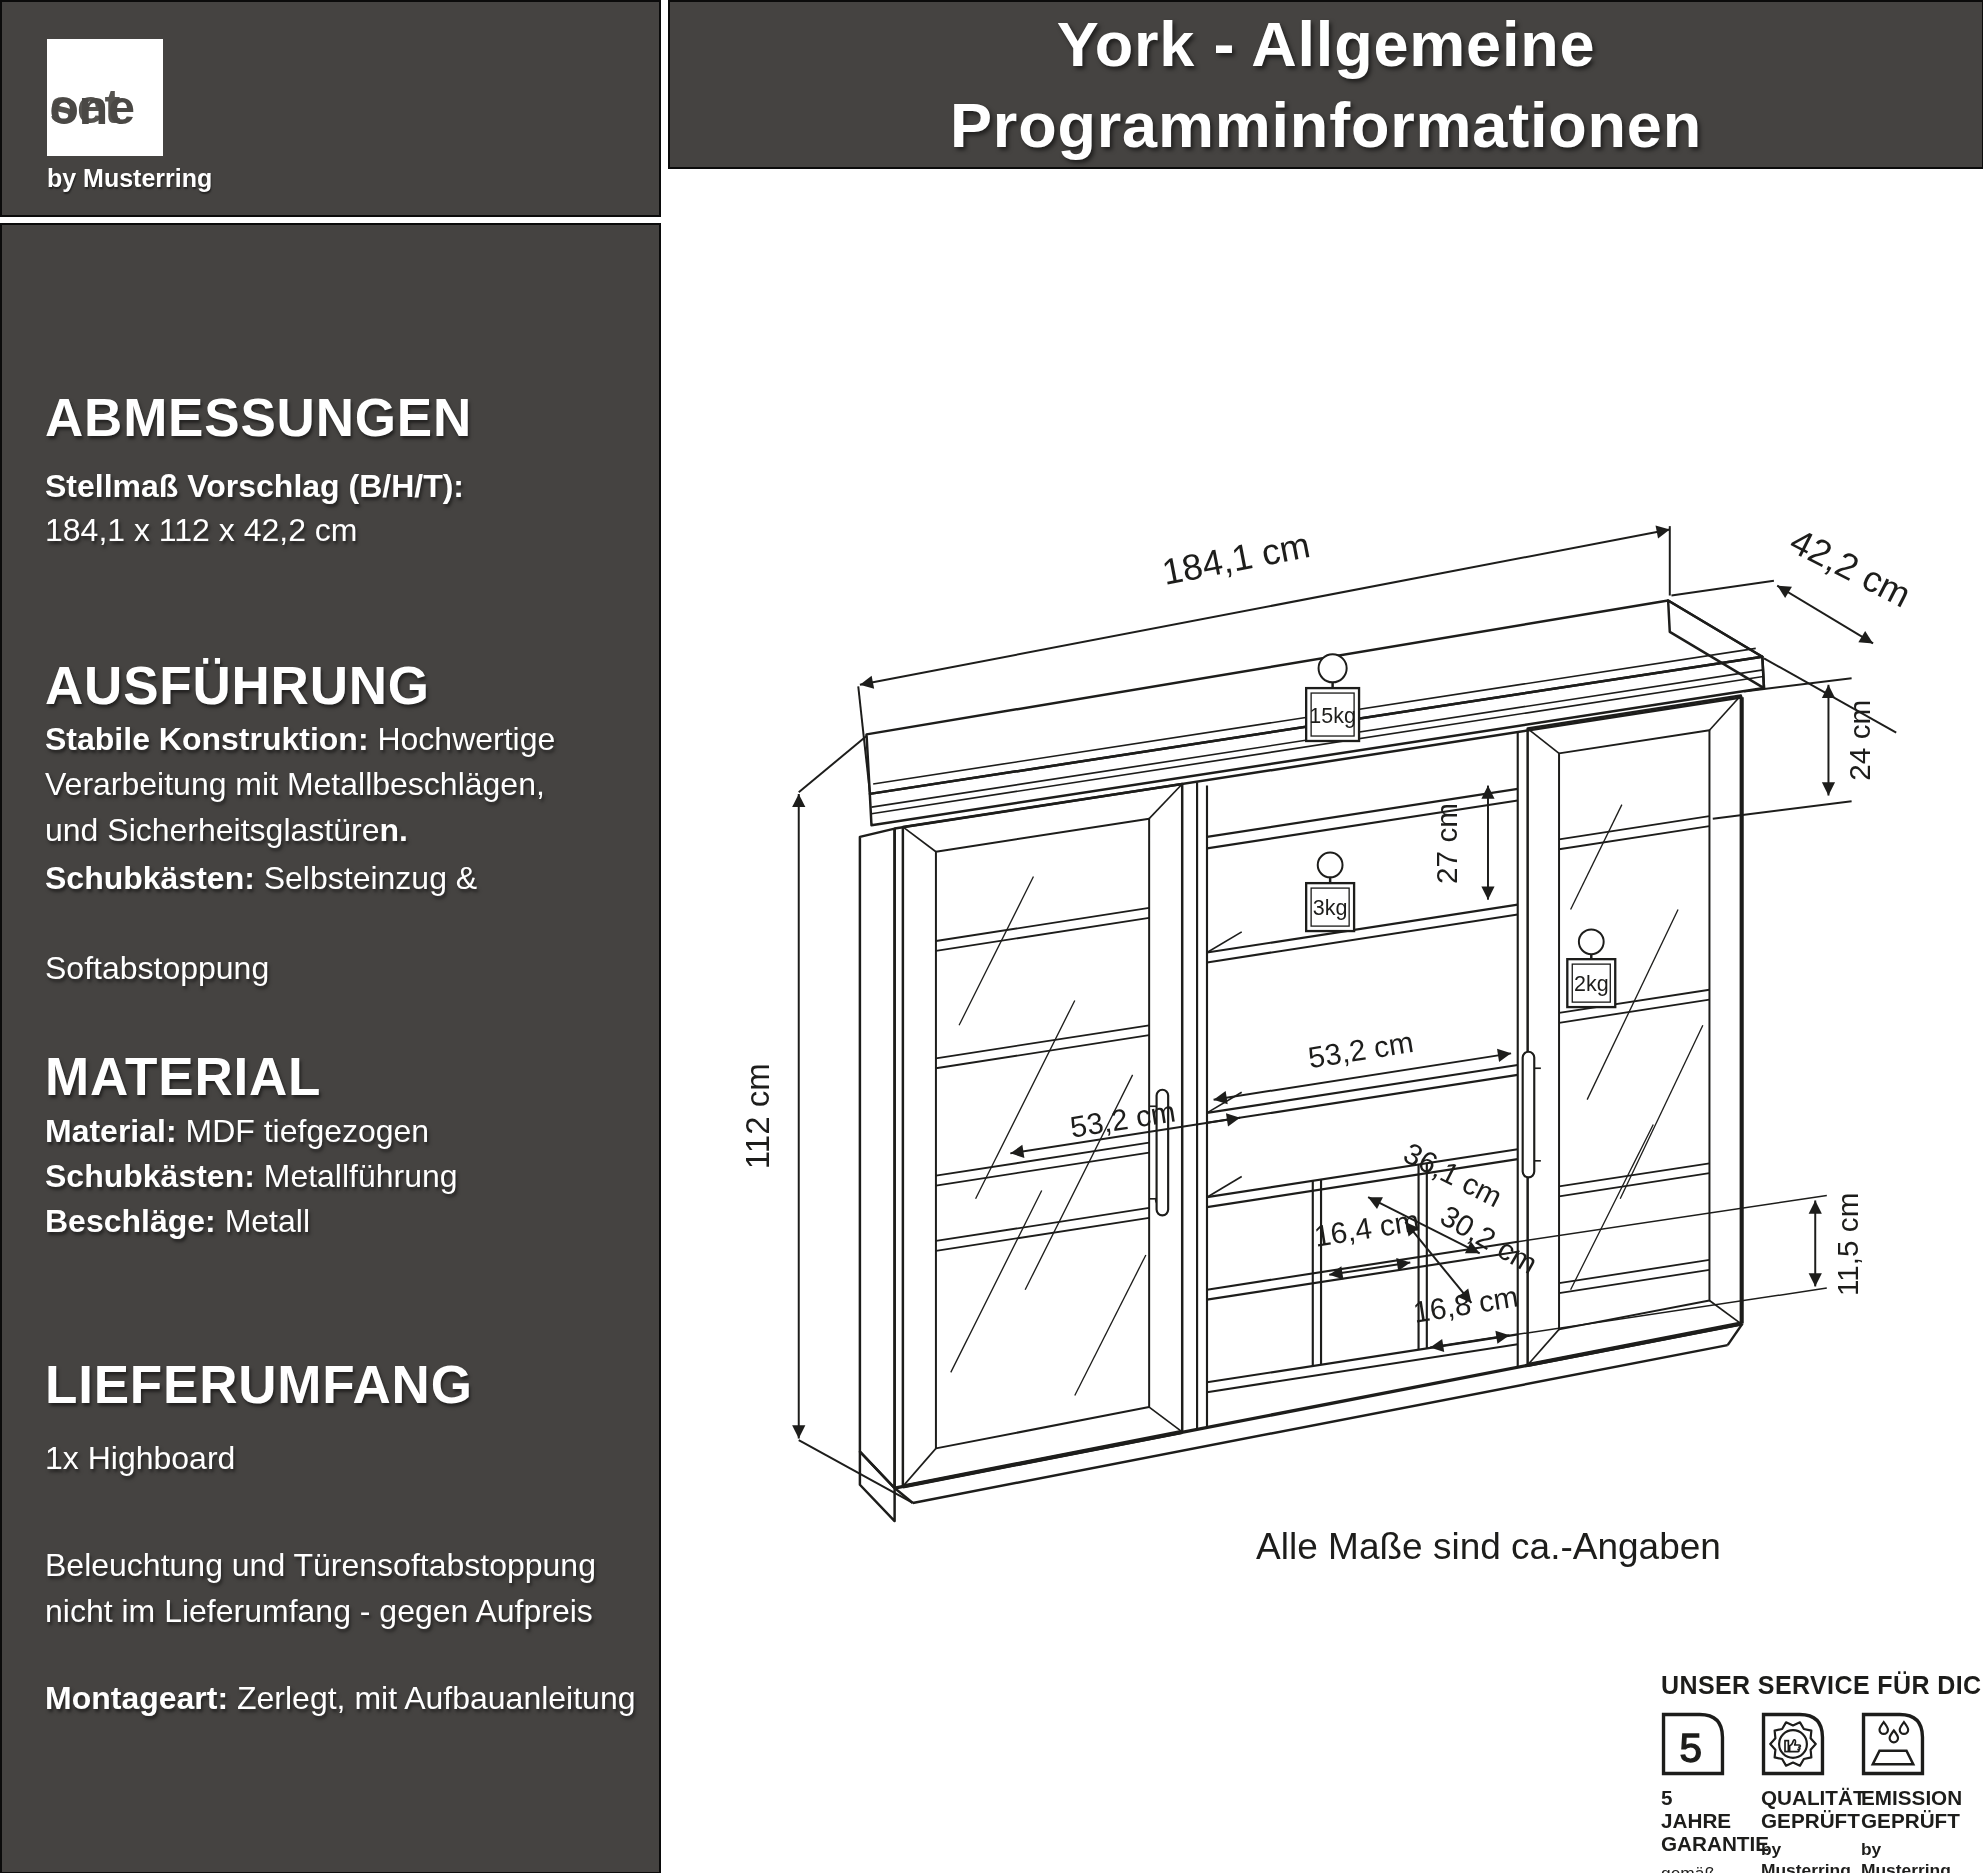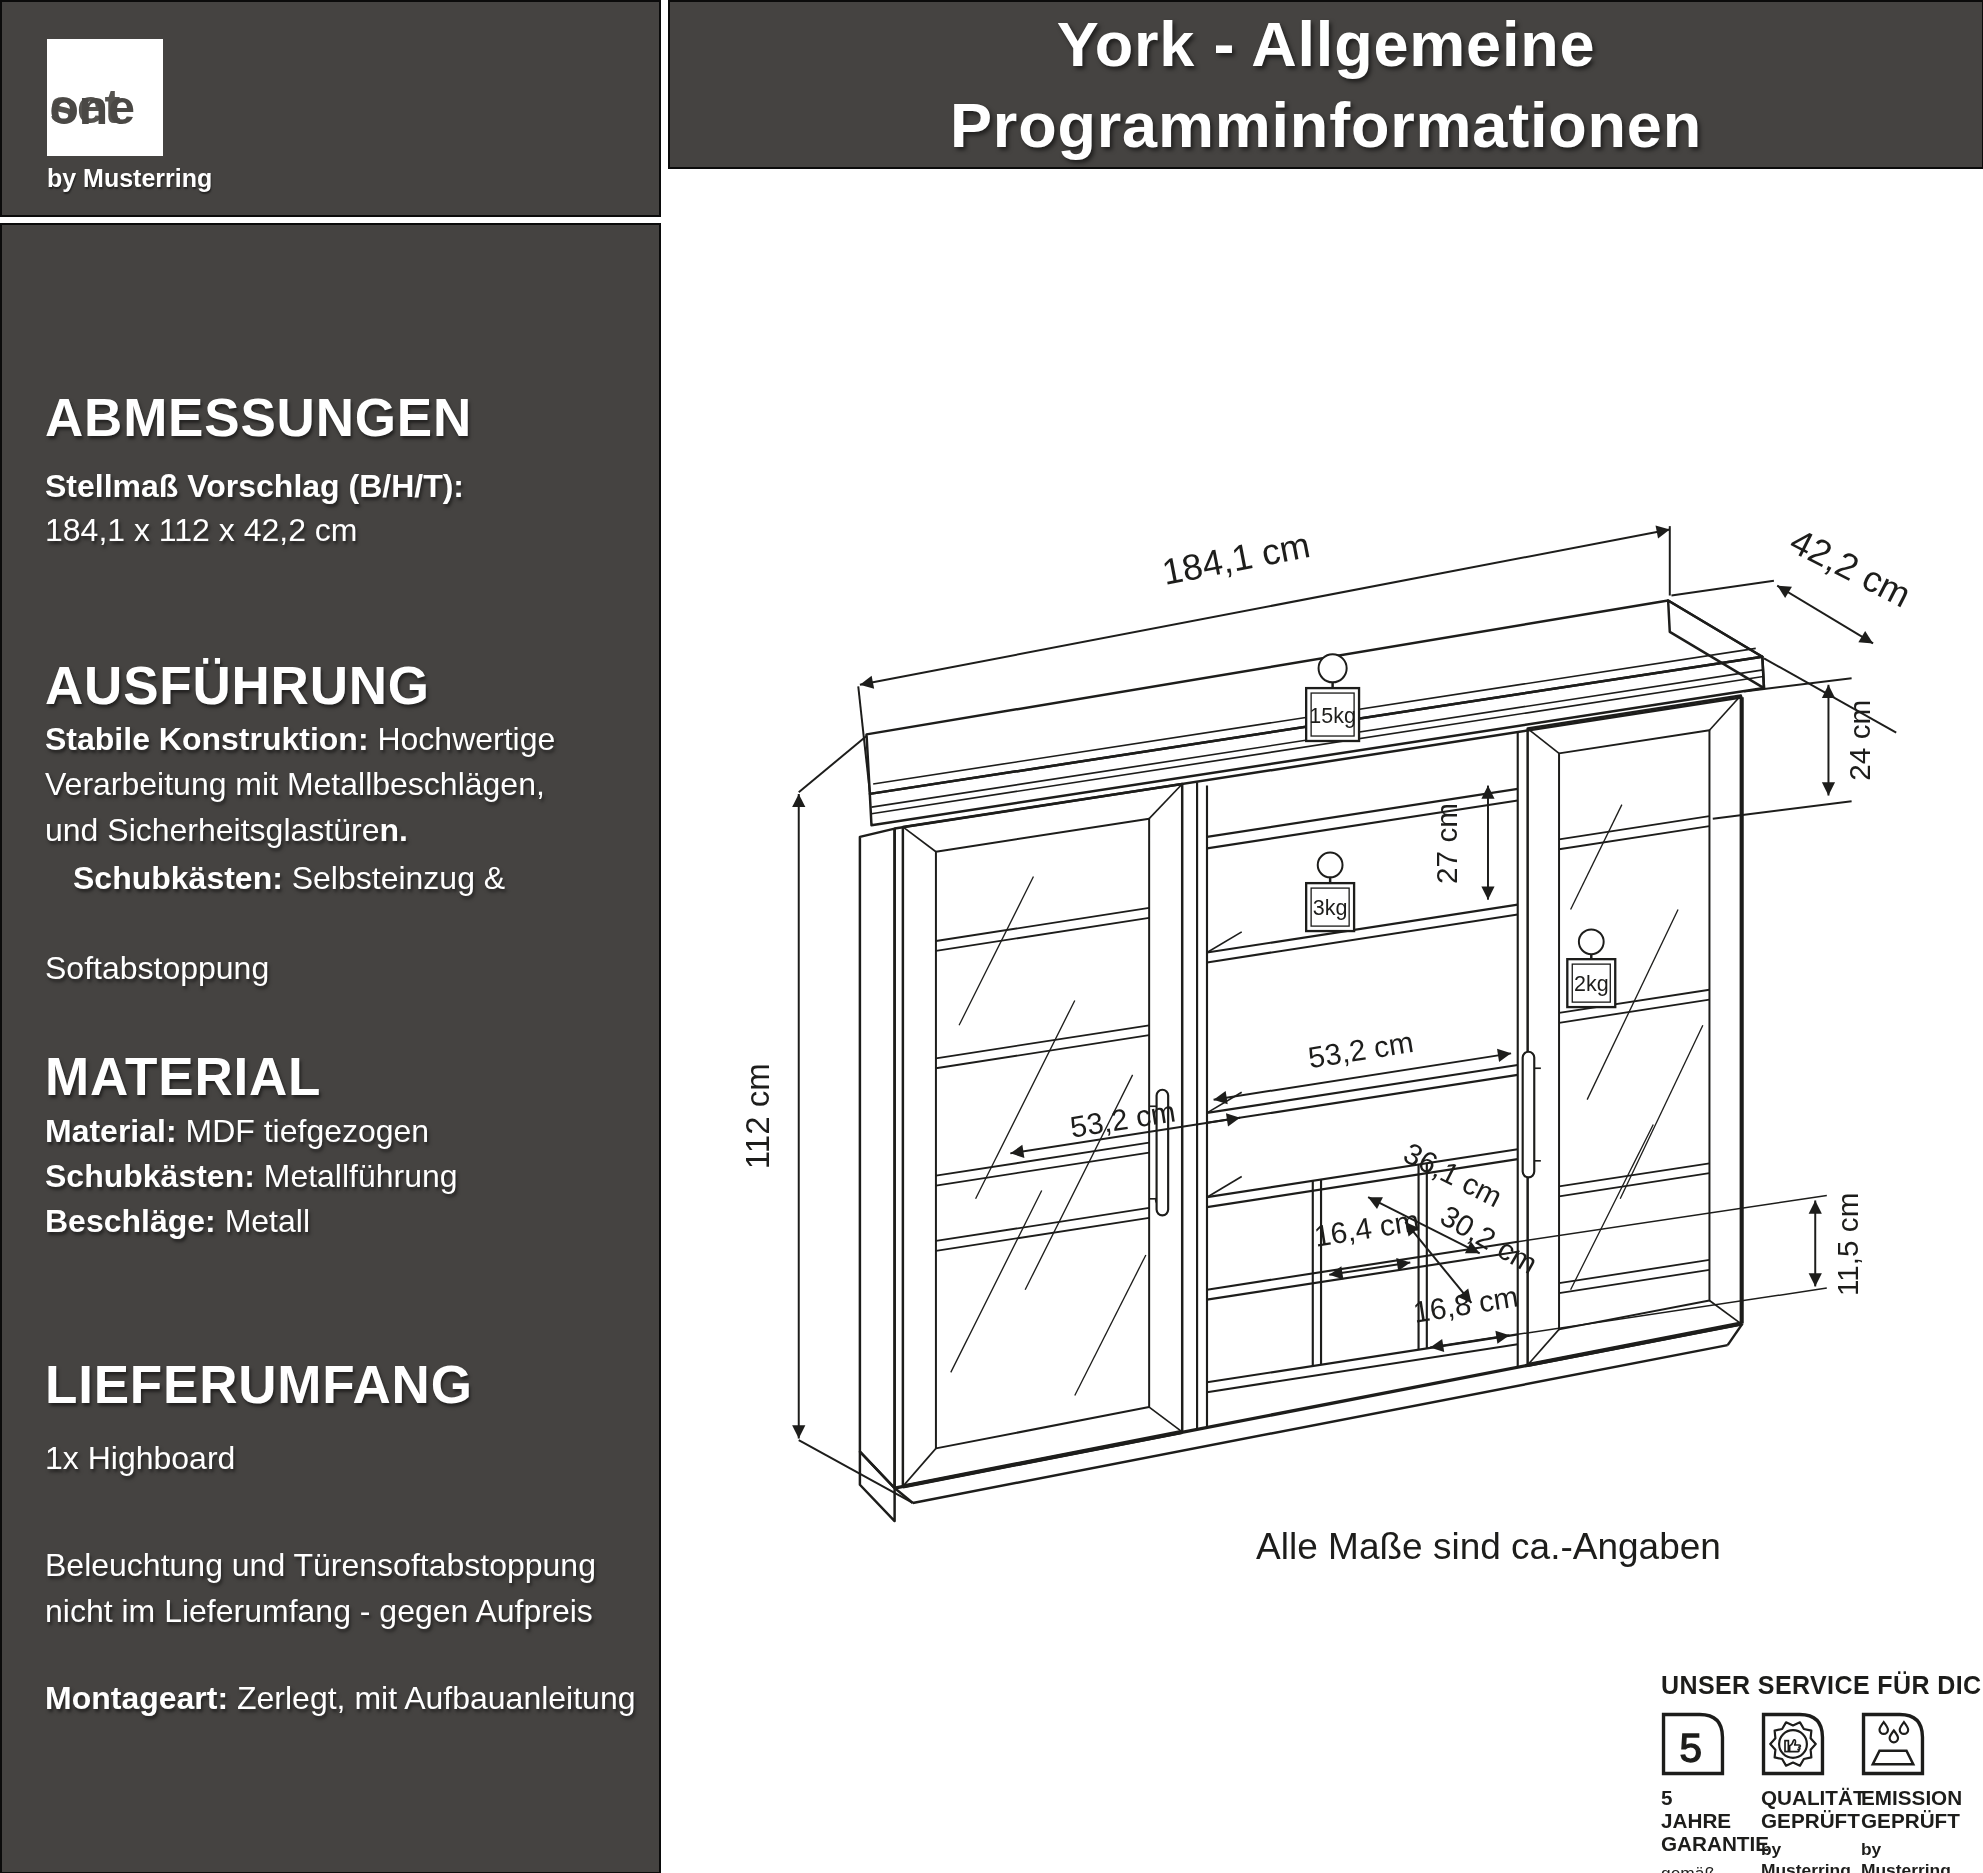--- a/index.html
+++ b/index.html
@@ -64,21 +64,21 @@
 
   <div class="panel sidebar"></div>
   <div class="sb sb-h" style="left:45px; top:387px;">ABMESSUNGEN</div>
   <div class="sb sb-t" style="left:45px; top:468px;text-align:right;"><span class="b">Stellmaß Vorschlag (B/H/T):</span></div>
   <div class="sb sb-t" style="left:45px; top:512px;">184,1 x 112 x 42,2 cm</div>
 
   <div class="sb sb-h" style="left:45px; top:655px;">AUSFÜHRUNG</div>
   <div class="sb sb-t" style="left:45px; top:721px;text-align:center;"><span class="b">Stabile Konstruktion:</span><span> Hochwertige</span></div>
   <div class="sb sb-t" style="left:45px; top:766px;">Verarbeitung mit Metallbeschlägen,</div>
   <div class="sb sb-t" style="left:45px; top:812px;"><span>und Sicherheitsglastüre</span><span class="b">n.</span></div>
-  <div class="sb sb-t" style="left:45px; top:860px;margin-left:28px;"><span class="b">Schubkästen:</span><span> Selbsteinzug &amp;</span></div>
+  <div class="sb sb-t" style="left:45px; top:860px;"><span class="b">Schubkästen:</span><span> Selbsteinzug &amp;</span></div>
   <div class="sb sb-t" style="left:45px; top:950px;">Softabstoppung</div>
 
   <div class="sb sb-h" style="left:45px; top:1046px;">MATERIAL</div>
   <div class="sb sb-t" style="left:45px; top:1113px;"><span class="b">Material:</span><span> MDF tiefgezogen</span></div>
   <div class="sb sb-t" style="left:45px; top:1158px;"><span class="b">Schubkästen:</span><span> Metallführung</span></div>
   <div class="sb sb-t" style="left:45px; top:1203px;"><span class="b">Beschläge:</span><span> Metall</span></div>
 
   <div class="sb sb-h" style="left:45px; top:1354px;">LIEFERUMFANG</div>
   <div class="sb sb-t" style="left:45px; top:1440px;">1x Highboard</div>
   <div class="sb sb-t" style="left:45px; top:1547px;">Beleuchtung und Türensoftabstoppung</div>

